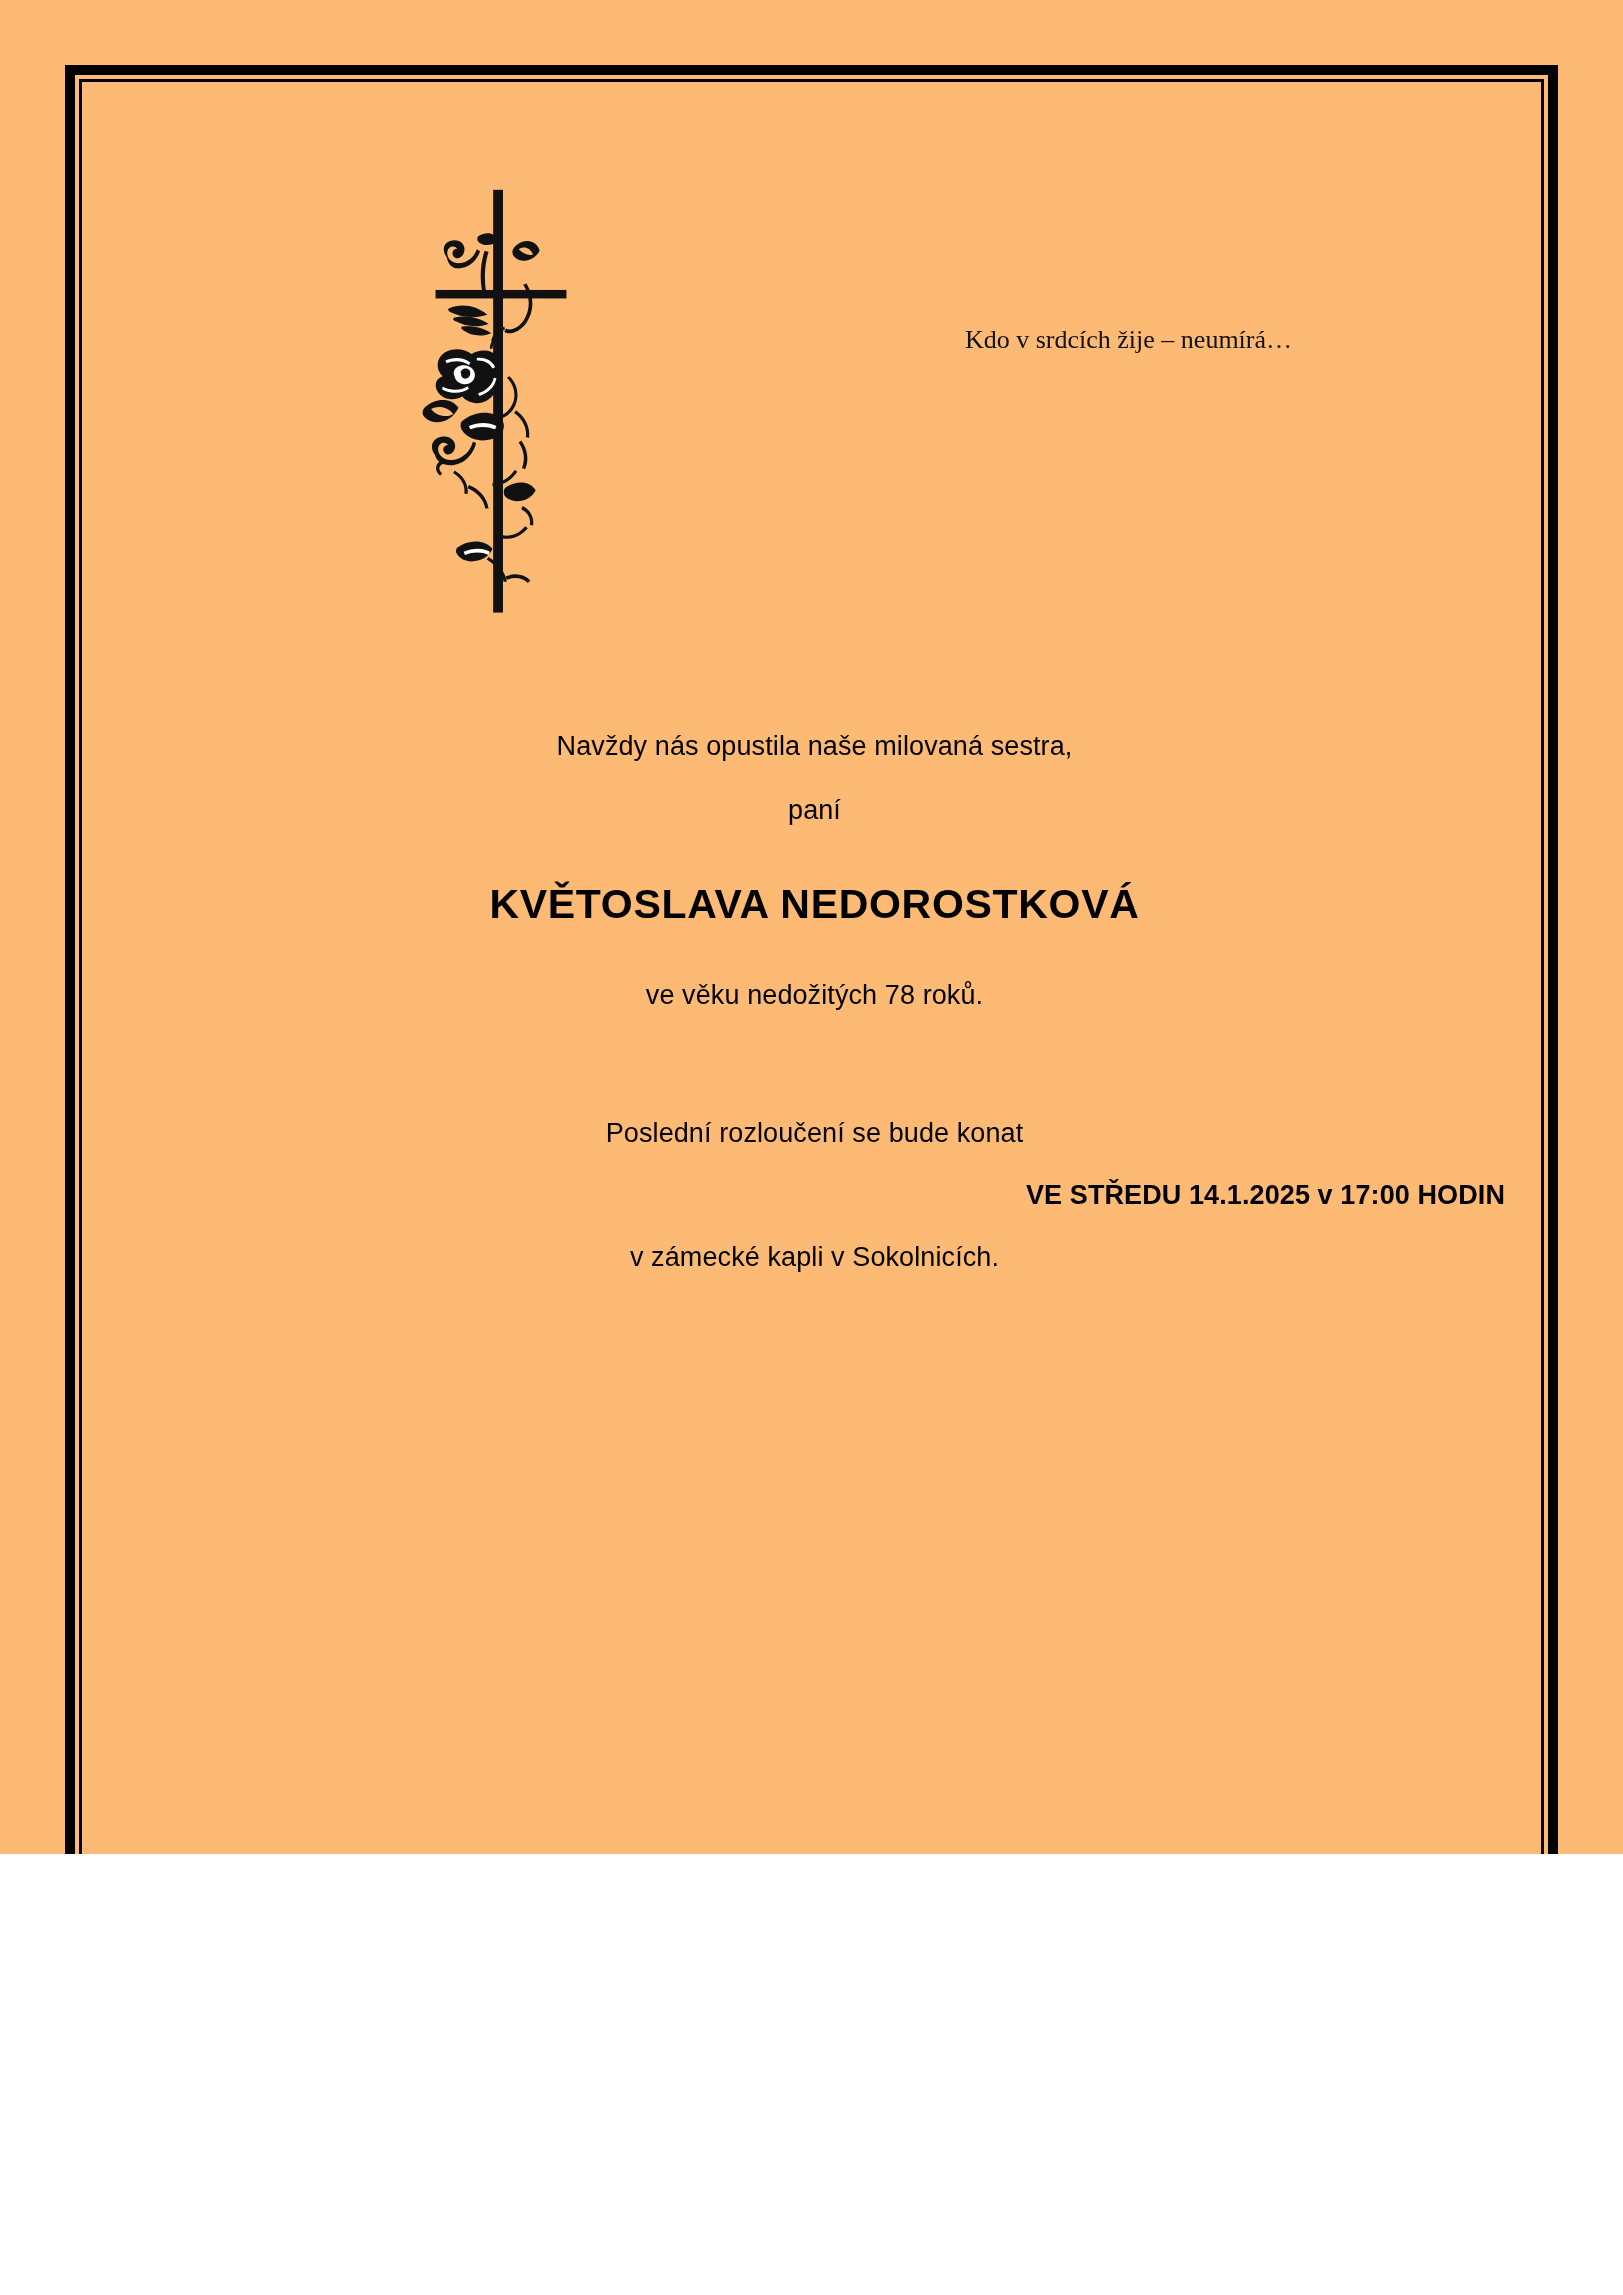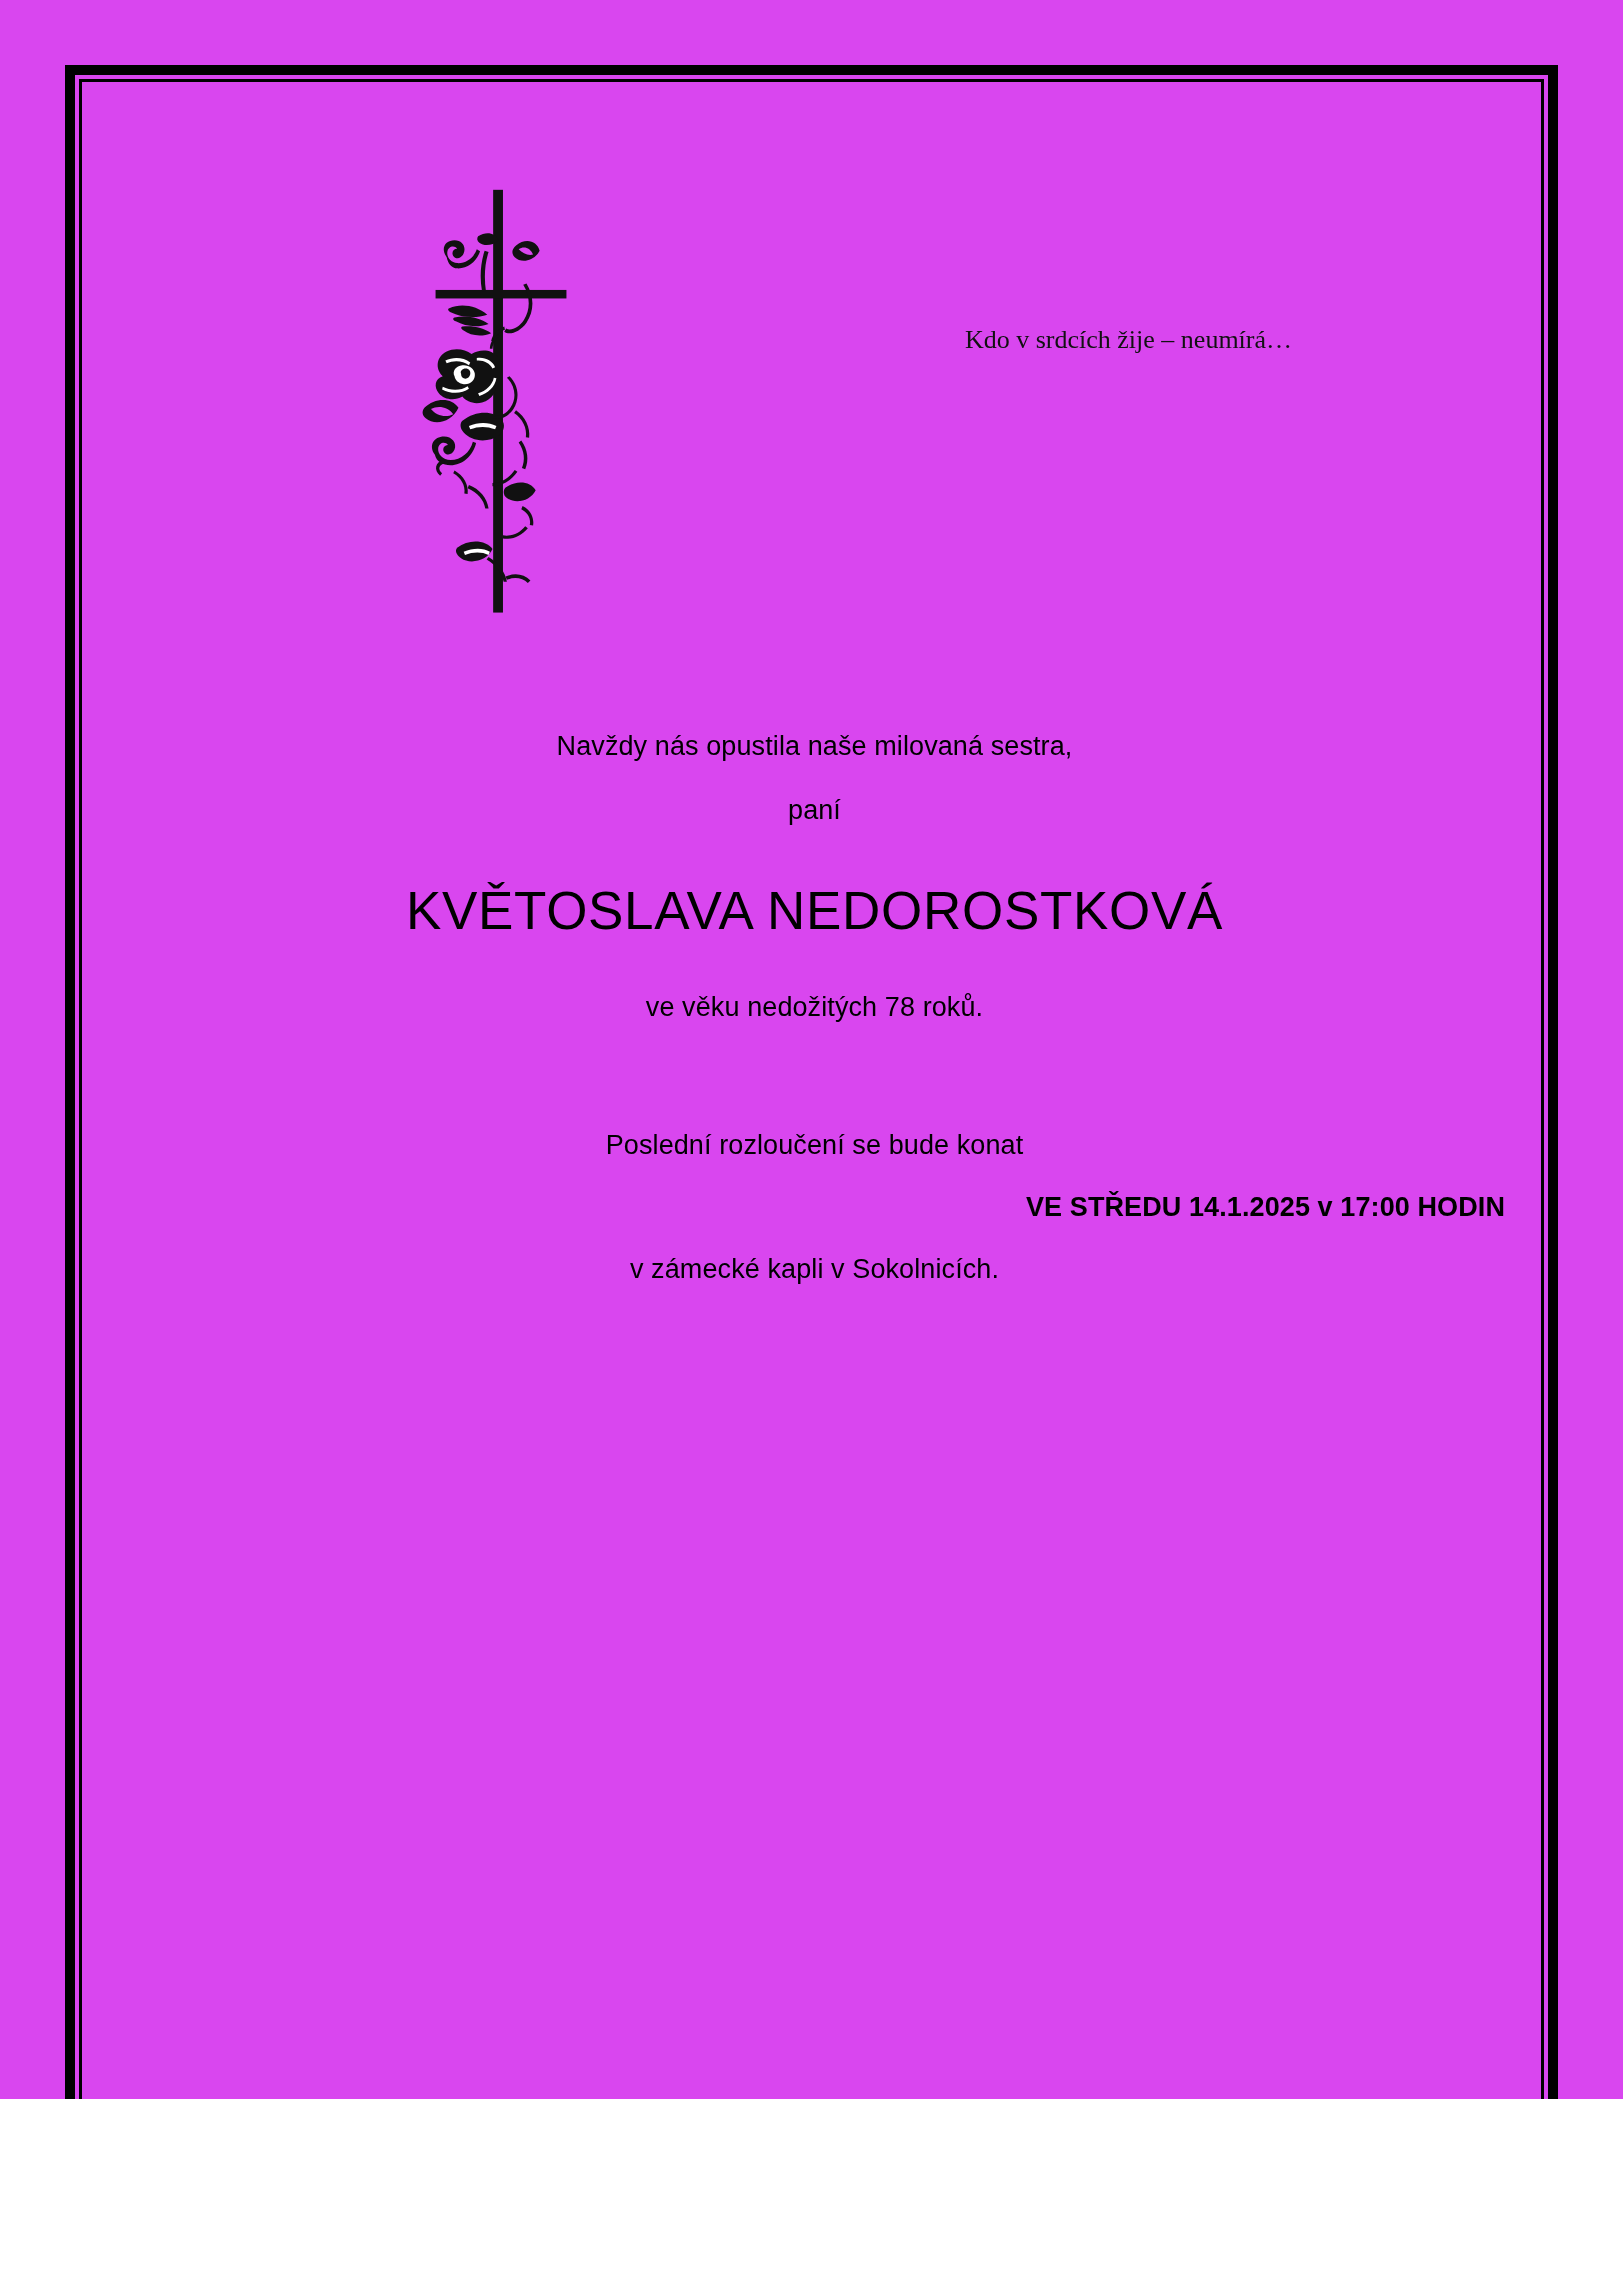--- a/index.html
+++ b/index.html
@@ -4,22 +4,22 @@
 <style>
   html, body {
     margin: 0;
     padding: 0;
     background: #ffffff;
   }
 
   .page {
     position: relative;
     width: 1623px;
-    height: 2099px;
-    background: #d946ef;
+    height: 1854px;
+    background: #fdba74;
     overflow: hidden;
     font-family: "Liberation Sans", sans-serif;
     color: #000000;
   }
 
   
   
   .frame-outer {
     position: absolute;
     left: 65px;
@@ -104,22 +104,22 @@
   .sp-intro    { margin-top: 0px; }
   .sp-pani     { margin-top: 37px; }
   .sp-name     { margin-top: 60px; }
   .sp-age      { margin-top: 57px; }
   .sp-farewell { margin-top: 111px; text-align: center; }
   .sp-when     { margin-top: 35px; text-align: right; }
   .sp-where    { margin-top: 35px; }
   .sp-closing  { margin-top: 212px; }
 
   .name-line {
-    font-size: 53px;
-    font-weight: normal;
+    font-size: 41px;
+    font-weight: bold;
     letter-spacing: 0.7px;
   }
 
   .bold-line { font-weight: bold; }
 
   .closing-line { margin-bottom: 0; }
 </style>
 </head>
 <body>
 

